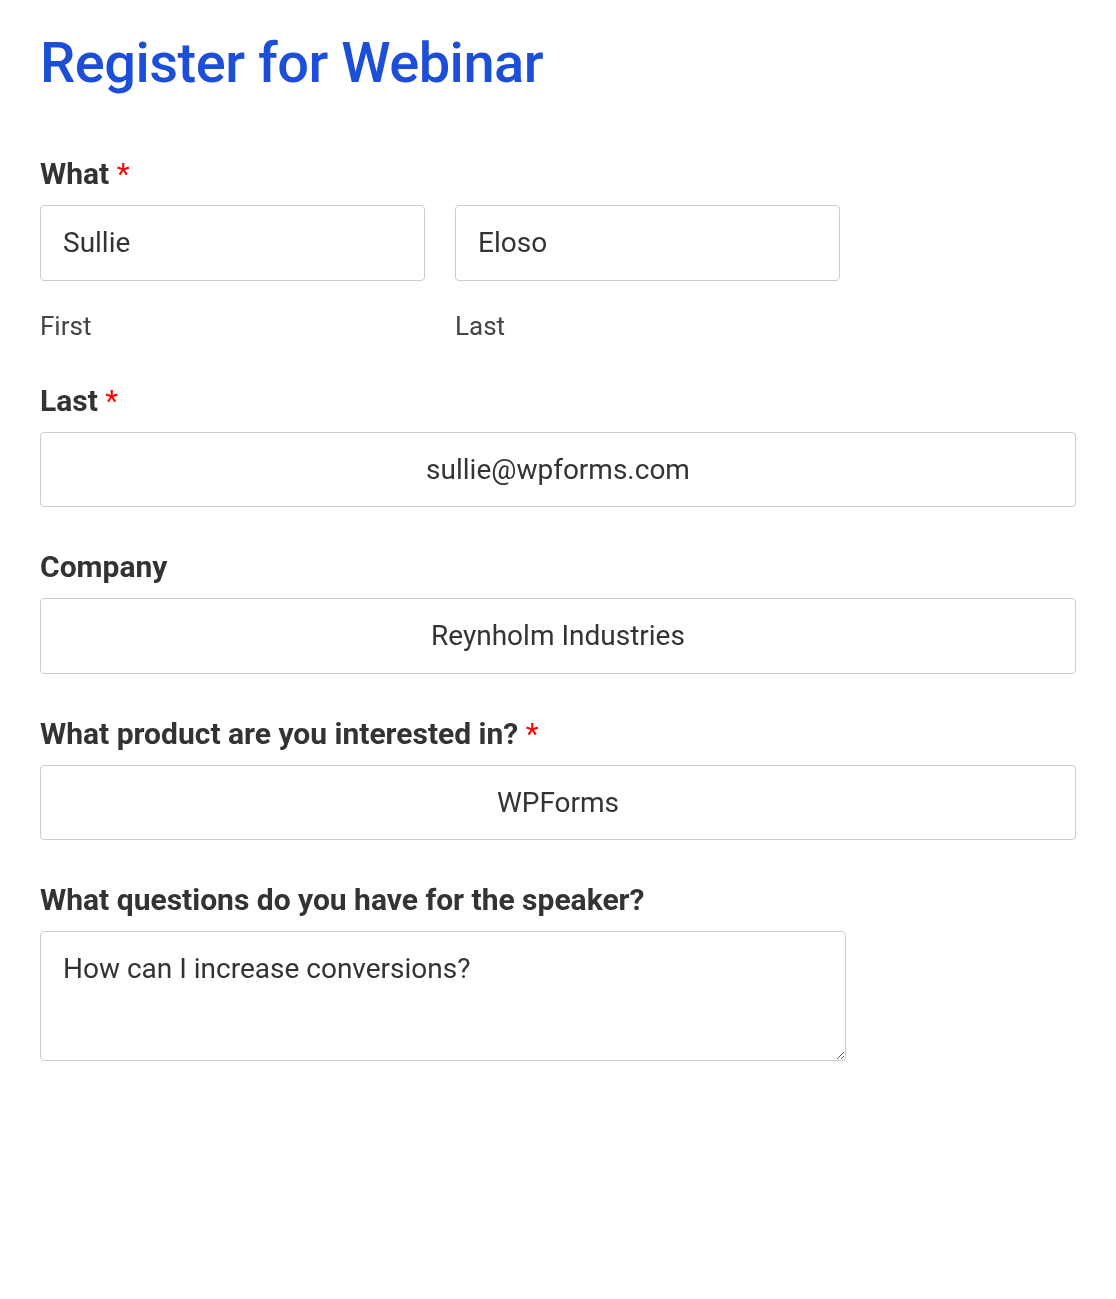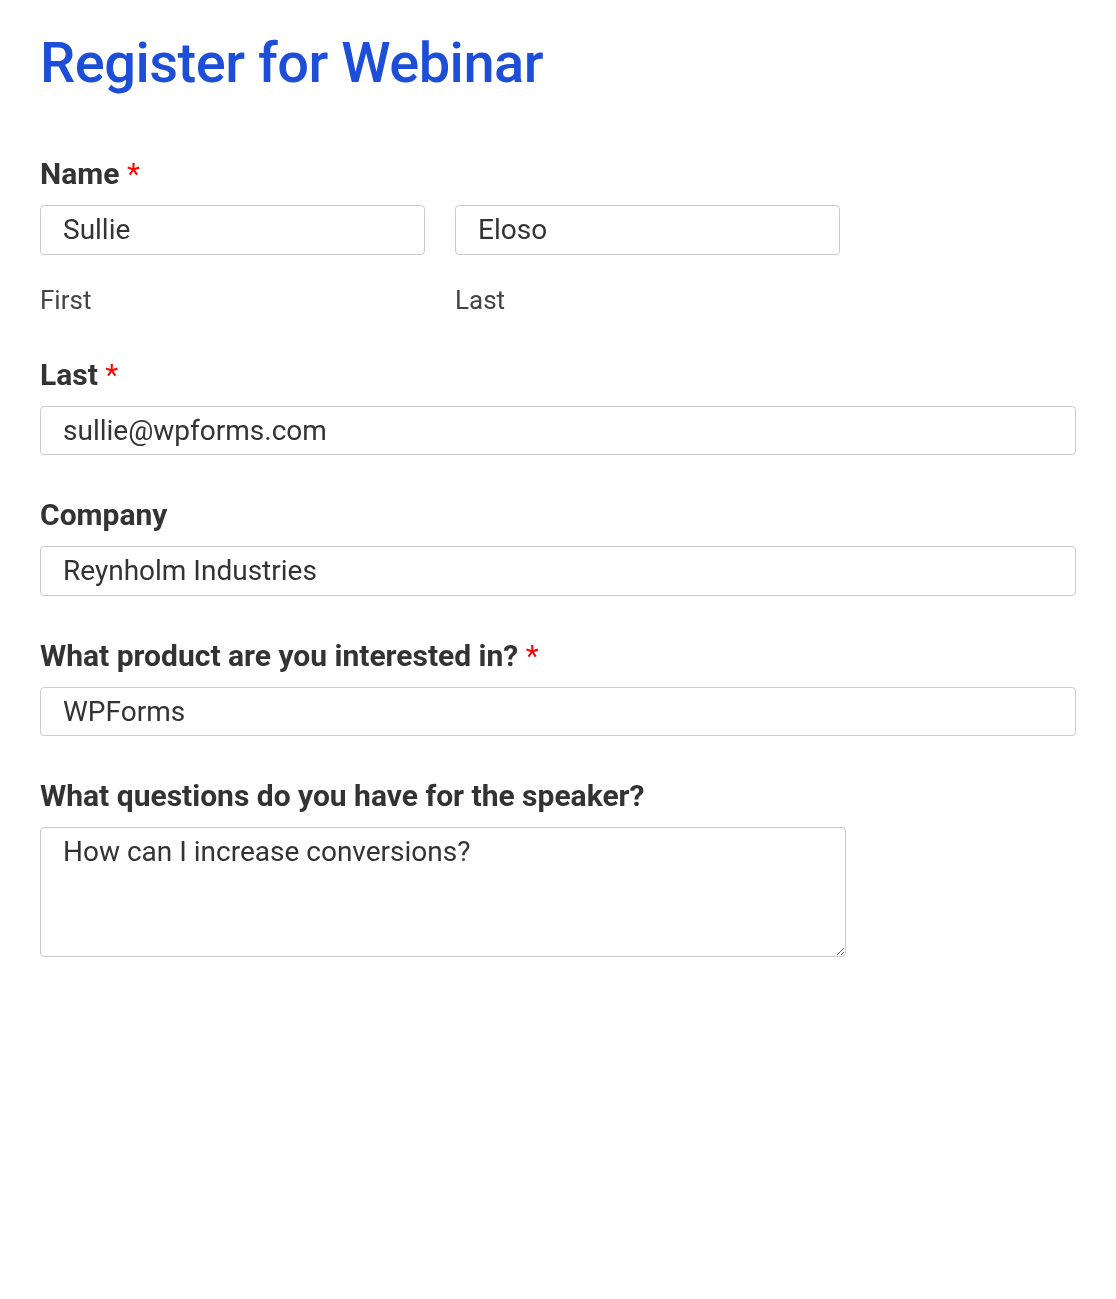--- a/index.html
+++ b/index.html
@@ -46,50 +46,51 @@
     .sublabel {
       font-size: 26px;
       color: #444444;
       margin-top: 30px;
       display: block;
     }
     input[type="text"],
     input[type="email"],
     textarea {
       width: 100%;
-      padding: 7px 22px;
+      padding: 20px 22px;
       font-size: 28px;
       border: 1px solid #cccccc;
       border-radius: 4px;
       background: #ffffff;
       color: #333333;
       font-family: inherit;
       line-height: 1.2;
     }
     .narrow-field {
       width: 800px;
+      text-align: center;
     }
     .wide-field {
       width: 806px;
     }
     textarea {
       resize: both;
       min-height: 130px;
     }
   </style>
 </head>
 <body>
 
 <h1 class="form-title">Register for Webinar</h1>
 
 <form>
 
   <div class="field-group">
     <label class="field-label">
-      <span>Name</span>
+      <span>What</span>
       <span class="required">*</span>
     </label>
     <div class="name-row">
       <div class="name-col">
         <input type="text" value="Sullie" style="">
         <span class="sublabel">First</span>
       </div>
       <div class="name-col">
         <input type="text" value="Eloso" style="">
         <span class="sublabel">Last</span>

